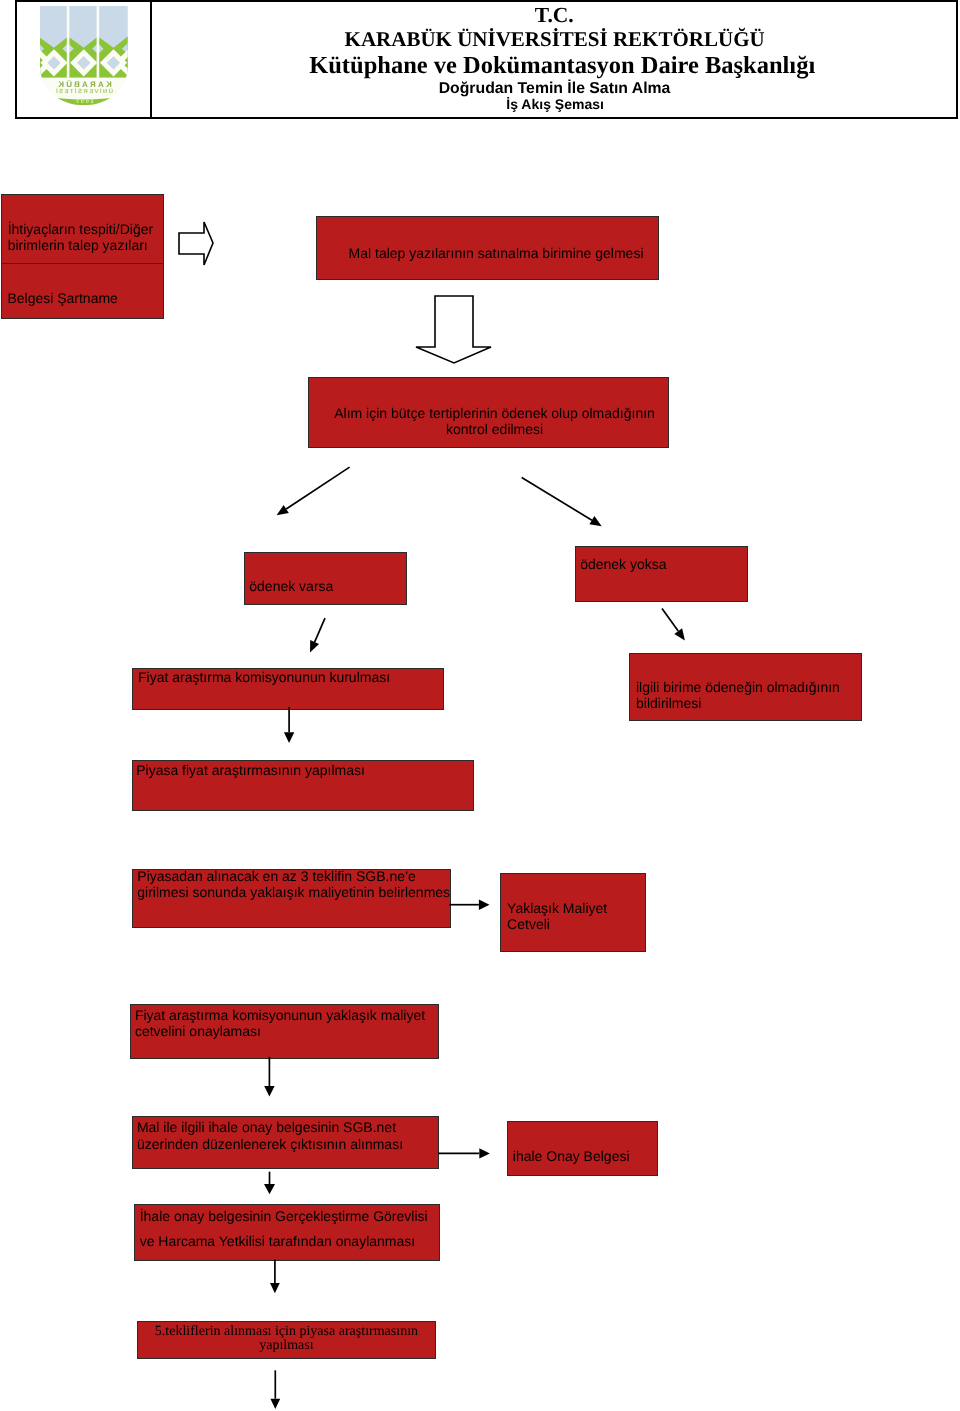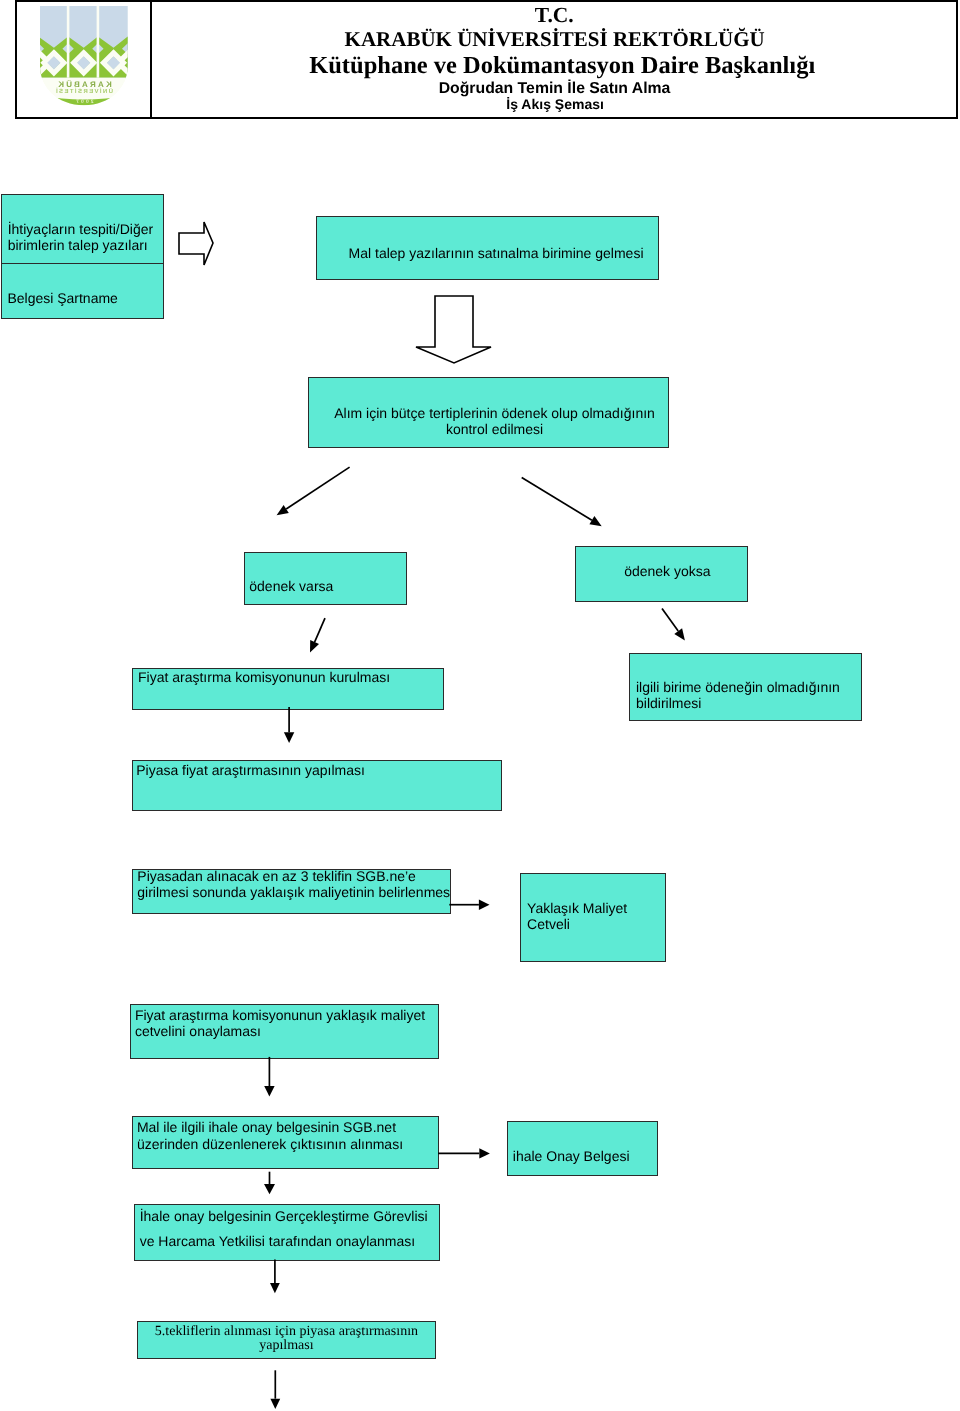--- a/index.html
+++ b/index.html
@@ -16,46 +16,46 @@
       border-left:2.4px solid #000;}
   #logo-cell{position:absolute;left:40px;top:6px;width:88px;height:100px;}
   #title-cell{position:absolute;left:151px;top:0;width:806px;height:118px;}
   #title-cell > div{position:absolute;white-space:nowrap;line-height:1;transform:translateX(-50%) translateZ(0);}
   .t-tc{font-family:"Liberation Serif",serif;font-weight:bold;font-size:21.5px;left:403.2px;top:4.9px;}
   .t-univ{font-family:"Liberation Serif",serif;font-weight:bold;font-size:21px;left:403.6px;top:28.9px;}
   .t-dept{font-family:"Liberation Serif",serif;font-weight:bold;font-size:24.5px;left:411.2px;top:53.5px;}
   .t-sub1{font-family:"Liberation Sans",sans-serif;font-weight:bold;font-size:15.8px;left:403.5px;top:80.9px;}
   .t-sub2{font-family:"Liberation Sans",sans-serif;font-weight:bold;font-size:14px;left:404.1px;top:97.3px;}
   
-  .box{position:absolute;border:1.1px solid #2b2b2b;box-sizing:border-box;background:#5eead4;}
+  .box{position:absolute;border:1.1px solid #2b2b2b;box-sizing:border-box;background:#b91c1c;}
   .box .tx{position:absolute;font-size:14px;line-height:16.3px;color:#000;white-space:nowrap;
       transform:translateZ(0);}
   svg.ov{position:absolute;left:0;top:0;width:960px;height:1411px;overflow:visible;}
 
   #b-n1a{left:1px;top:193.5px;width:163.2px;height:70.7px;}
   #b-n1a .tx{left:5.7px;top:26.4px;}
   #b-n1b{left:1px;top:263px;width:163.2px;height:56.2px;}
   #b-n1b .tx{left:5.4px;top:25.9px;}
   #b-n2{left:315.8px;top:216.3px;width:343.5px;height:63.7px;}
   #b-n2 .tx{left:17px;right:0;top:27.9px;text-align:center;}
   #b-n3{left:308.4px;top:377.3px;width:360.3px;height:70.9px;}
   #b-n3 .tx{left:12px;right:0;top:26.6px;text-align:center;}
   #b-n4{left:244px;top:551.5px;width:163.4px;height:53.9px;}
   #b-n4 .tx{left:4.3px;top:25.8px;}
   #b-n5{left:575.2px;top:545.7px;width:173.0px;height:56.6px;}
-  #b-n5 .tx{left:4px;top:16px;margin-left:44px;}
+  #b-n5 .tx{left:4px;top:9px;}
   #b-n6{left:132.3px;top:667.5px;width:312.1px;height:42.2px;}
   #b-n6 .tx{left:4.7px;top:0.4px;}
   #b-n7{left:628.8px;top:652.6px;width:233.5px;height:68.8px;}
   #b-n7 .tx{left:6.2px;top:25.3px;}
-  #b-n8{left:131.6px;top:759.9px;width:370px;height:51.1px;padding-left:28px;}
+  #b-n8{left:131.6px;top:759.9px;width:342px;height:51.1px;padding-left:28px;}
   #b-n8 .tx{left:3.6px;top:1.3px;}
-  #b-n9{left:131.5px;top:868.9px;width:319.0px;height:45px;overflow:hidden;}
+  #b-n9{left:131.5px;top:868.9px;width:319.0px;height:59px;overflow:hidden;}
   #b-n9 .tx{left:4.8px;top:-2.1px;}
-  #b-n10{left:520px;top:873.1px;width:145.9px;height:89px;text-decoration:underline;}
+  #b-n10{left:500px;top:873.1px;width:145.9px;height:79px;text-decoration:underline;}
   #b-n10 .tx{left:6.1px;top:26.1px;}
   #b-n11{left:129.6px;top:1003.9px;width:309.2px;height:55.0px;}
   #b-n11 .tx{left:4.3px;top:1.9px;}
   #b-n12{left:131.8px;top:1116.1px;width:307.5px;height:52.7px;}
   #b-n12 .tx{left:4.1px;top:2.2px;}
   #b-n13{left:506.5px;top:1121.2px;width:151.9px;height:55.3px;}
   #b-n13 .tx{left:5.3px;top:25.6px;}
   #b-n14{left:134px;top:1203.7px;width:305.5px;height:57.6px;}
   #b-n14 .tx{left:4.7px;top:-0.7px;line-height:25.1px;}
   #b-n15{left:136.6px;top:1320.9px;width:299.7px;height:38.6px;}

